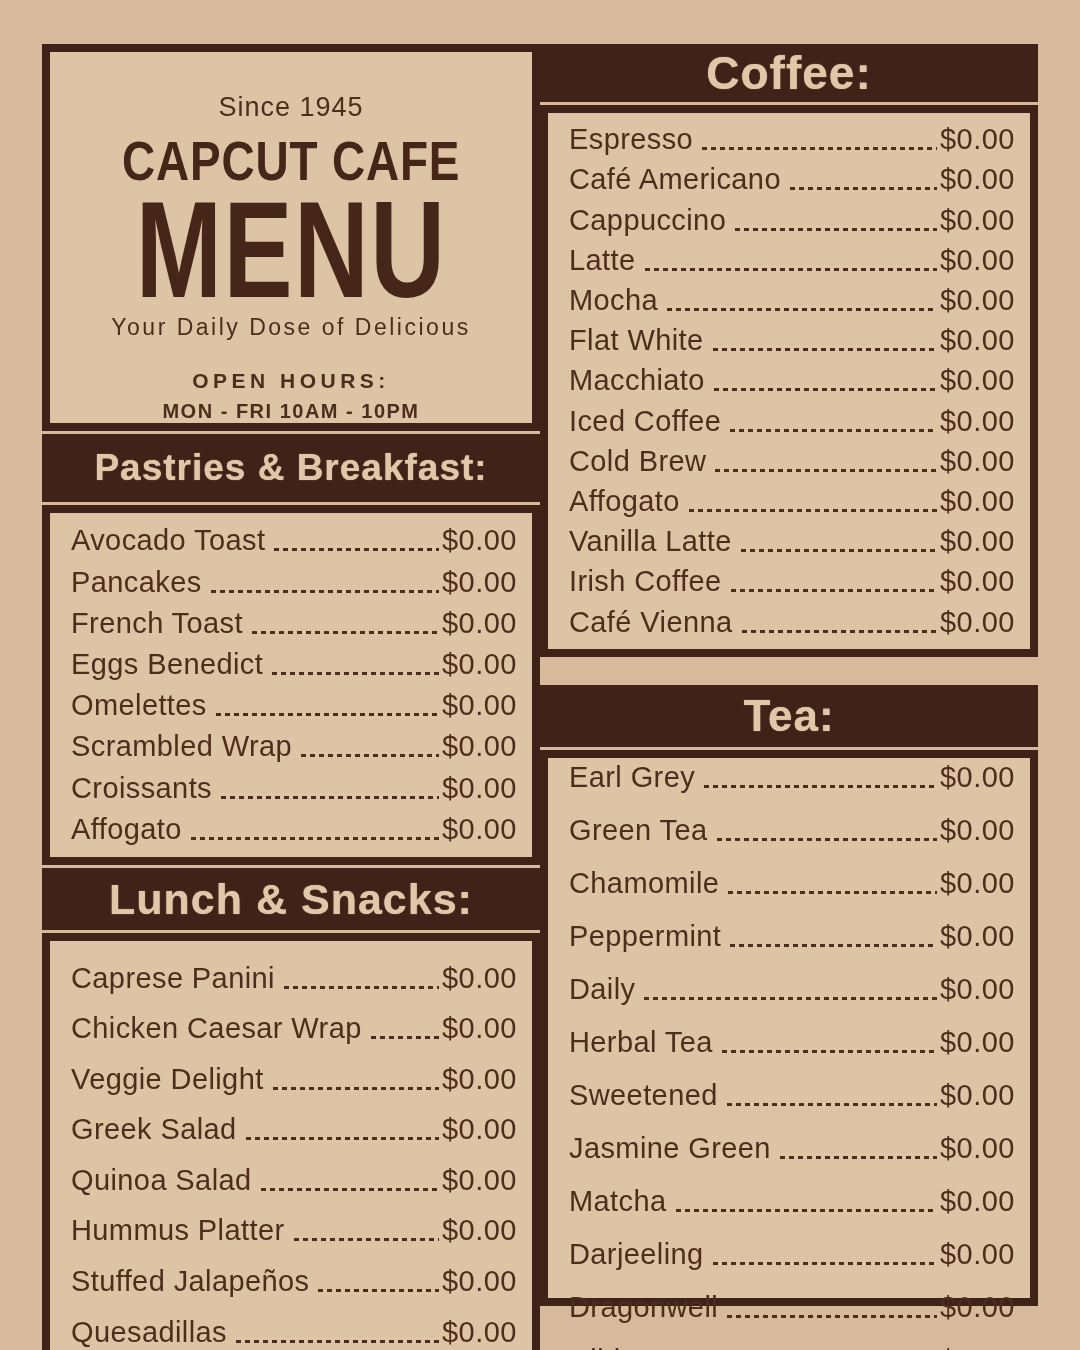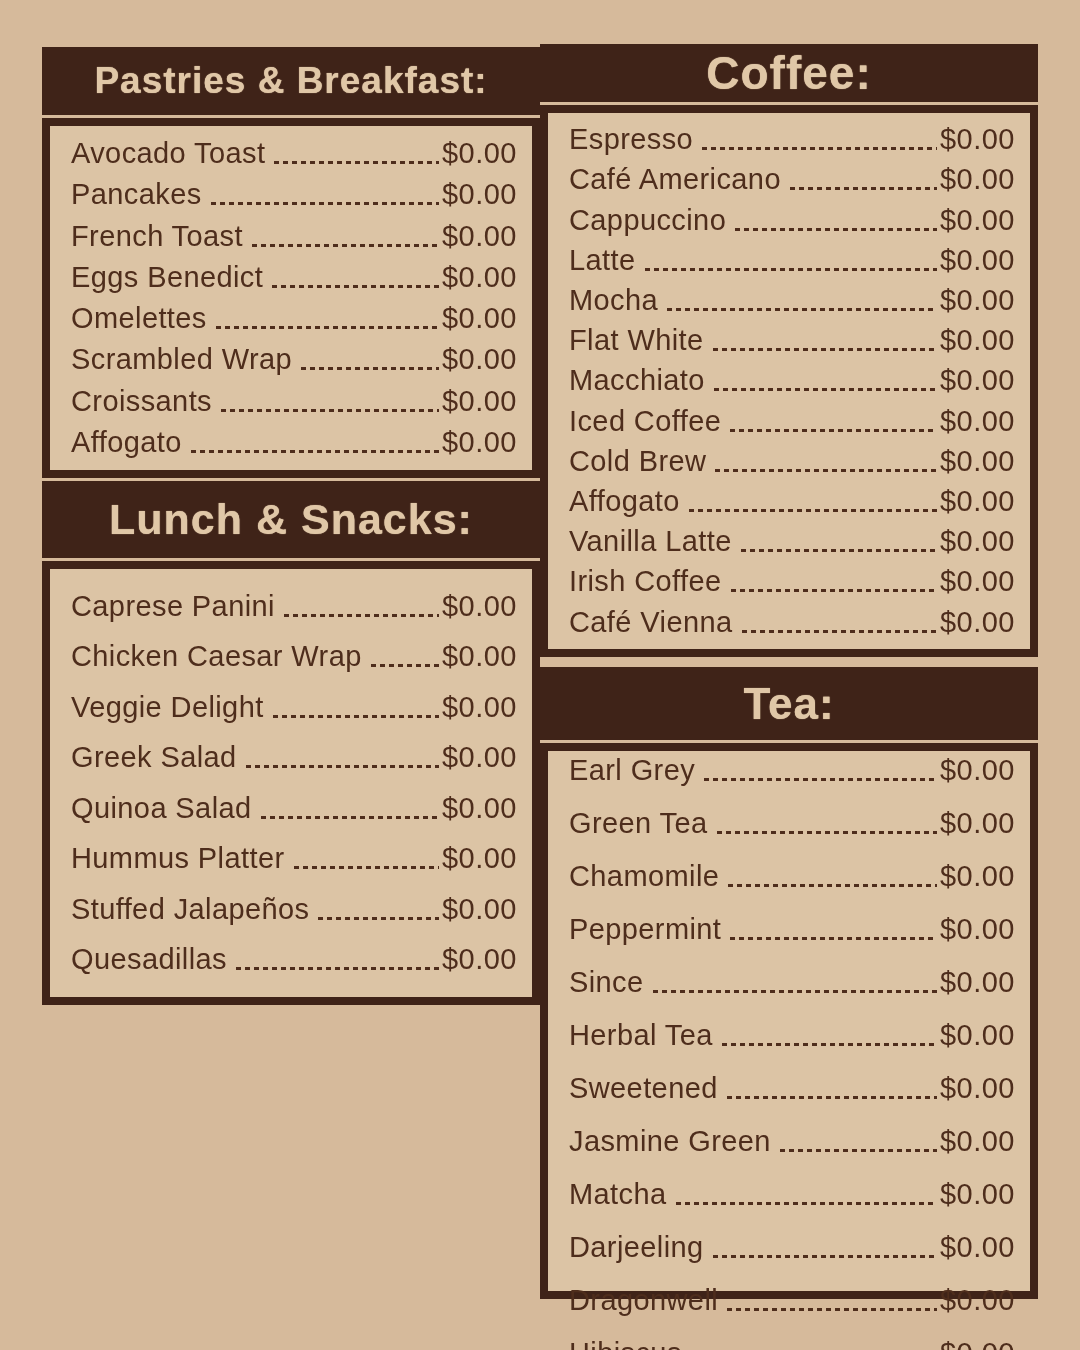--- a/index.html
+++ b/index.html
@@ -45,23 +45,23 @@
   .bar{
     background:var(--dark);
     color:var(--cream);
     display:flex;align-items:center;justify-content:center;
     font-weight:700;
     letter-spacing:1px;
     text-shadow:0 0 1px currentColor;
     flex:none;
   }
   .bar-pastries{height:68px;margin-top:3px;font-size:37px;}
-  .bar-lunch{height:77px;margin-top:3px;font-size:43px;}
+  .bar-lunch{height:62px;margin-top:3px;font-size:43px;}
   .bar-coffee{height:58px;font-size:46px;}
-  .bar-tea{height:73px;margin-top:10px;font-size:44px;}
+  .bar-tea{height:62px;margin-top:28px;font-size:44px;}
 
   
   .list-panel{
     background:var(--panel-bg);
     border:8px solid var(--dark);
     margin-top:3px;
     display:flex;flex-direction:column;justify-content:space-evenly;
     padding:3px 0;
     flex:none;
   }
@@ -80,20 +80,32 @@
   }
   .pr{font-size:29px;color:var(--ink);letter-spacing:.5px;white-space:nowrap;}
 </style>
 </head>
 <body>
 
 <div class="page">
 
   <div class="col">
 
+    <section class="header-panel">
+      <div class="tagline">Since 1945</div>
+      <div class="title1">
+        <span class="squeeze">CAPCUT CAFE</span>
+      </div>
+      <div class="title2">
+        <span class="squeeze">MENU</span>
+      </div>
+      <div class="subtitle">Your Daily Dose of Delicious</div>
+      <div class="hours-label">OPEN HOURS:</div>
+      <div class="hours-value">MON - FRI 10AM - 10PM</div>
+    </section>
 
     <div class="bar bar-pastries">
       <span>Pastries &amp; Breakfast:</span>
     </div>
     <section class="list-panel panel-pastries">
 
         <div class="row">
           <span class="nm">Avocado Toast</span>
           <span class="leader"></span>
           <span class="pr">$0.00</span>
@@ -307,21 +319,21 @@
           <span class="pr">$0.00</span>
         </div>
 
         <div class="row">
           <span class="nm">Peppermint</span>
           <span class="leader"></span>
           <span class="pr">$0.00</span>
         </div>
 
         <div class="row">
-          <span class="nm">Since</span>
+          <span class="nm">Daily</span>
           <span class="leader"></span>
           <span class="pr">$0.00</span>
         </div>
 
         <div class="row">
           <span class="nm">Herbal Tea</span>
           <span class="leader"></span>
           <span class="pr">$0.00</span>
         </div>
 

